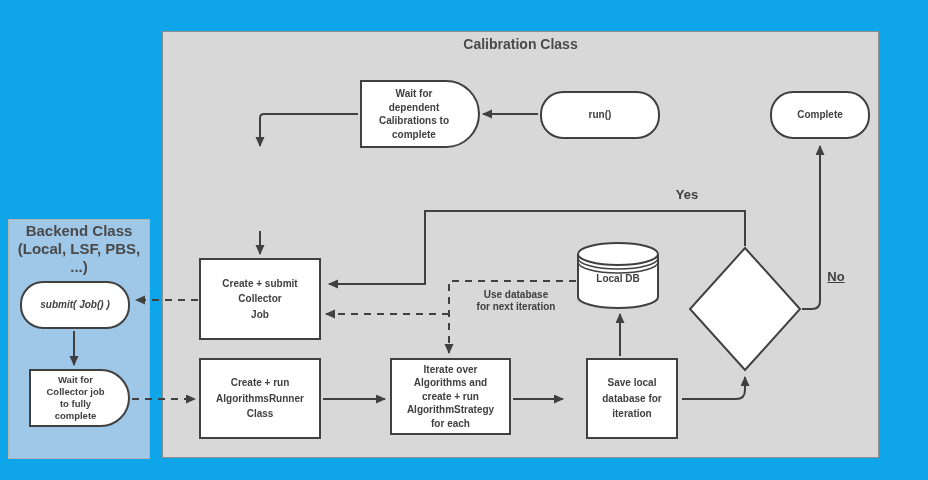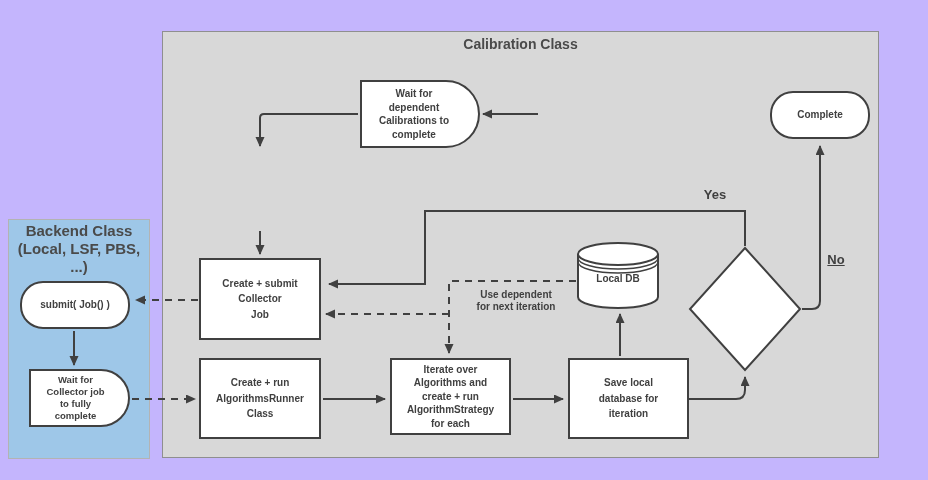--- a/index.html
+++ b/index.html
@@ -1,16 +1,16 @@
 <!DOCTYPE html>
 <html><head>
 <meta charset="utf-8">
 <style>
   html,body{margin:0;padding:0;background:#ffffff;}
-  .canvas{position:relative;width:928px;height:480px;background:#c4b5fd;overflow:hidden;
+  .canvas{position:relative;width:928px;height:480px;background:#0ea5e9;overflow:hidden;
           font-family:"Liberation Sans", sans-serif;}
   .container{position:absolute;box-sizing:border-box;}
   .container.cal{left:162px;top:31px;width:717px;height:427px;background:#d8d8d8;border:1px solid #8f8f8f;}
   .container.backend{left:8px;top:219px;width:142px;height:240px;background:#9ec7e8;border:1px solid #b3b3b3;}
   .container-title{width:100%;text-align:center;font-weight:700;color:#4a4a4a;white-space:pre-line;}
   .cal .container-title{padding-top:4px;font-size:14px;}
   .backend .container-title{padding-top:2px;font-size:15px;line-height:1.2;}
   svg.connectors{position:absolute;left:0;top:0;z-index:2;}
   .node{position:absolute;box-sizing:border-box;z-index:3;background:#ffffff;border:2px solid #404040;
         display:flex;align-items:center;justify-content:center;text-align:center;
@@ -63,20 +63,23 @@
     <g>
       <path d="M578,254 A40,11 0 0 1 658,254 L658,297 A40,11 0 0 1 578,297 Z" fill="#ffffff" stroke="#404040" stroke-width="2"></path>
       <path d="M578,254 A40,11 0 0 0 658,254" fill="none" stroke="#404040" stroke-width="2"></path>
       <path d="M578,258 A40,11 0 0 0 658,258" fill="none" stroke="#404040" stroke-width="1.5"></path>
       <path d="M578,262 A40,11 0 0 0 658,262" fill="none" stroke="#404040" stroke-width="1.5"></path>
     </g>
 
     <polygon points="745,248 800,309 745,370 690,309" fill="#ffffff" stroke="#404040" stroke-width="2"></polygon>
   </svg>
 
+  <div class="node stadium" style="left:540px;top:91px;width:120px;height:48px;">
+    <span class="lbl">run()</span>
+  </div>
 
   <div class="node stadium" style="left:770px;top:91px;width:100px;height:48px;">
     <span class="lbl">Complete</span>
   </div>
 
   <div class="node delay-r68" style="left:360px;top:80px;width:120px;height:68px;">
     <span class="lbl">Wait for
 dependent
 Calibrations to
 complete</span>
@@ -96,38 +99,38 @@
   </div>
 
   <div class="node" style="left:390px;top:358px;width:121px;height:77px;">
     <span class="lbl">Iterate over
 Algorithms and
 create + run
 AlgorithmStrategy
 for each</span>
   </div>
 
-  <div class="node lh3" style="left:568px;top:358px;width:121px;height:81px;">
+  <div class="node lh3" style="left:586px;top:358px;width:92px;height:81px;">
     <span class="lbl">Save local
 database for
 iteration</span>
   </div>
 
-  <div class="node stadium" style="left:20px;top:281px;width:110px;height:48px;">
+  <div class="node stadium" style="left:20px;top:281px;width:110px;height:48px;font-style:italic;">
     <span class="lbl">submit( Job() )</span>
   </div>
 
   <div class="node delay-r58" style="left:29px;top:369px;width:101px;height:58px;">
     <span class="lbl">Wait for
 Collector job
 to fully
 complete</span>
   </div>
 
   <div class="overlay-label small-label" style="left:578px;top:273px;width:80px;">Local DB</div>
 
 
-  <div class="overlay-label edge-label" style="left:697px;top:187px;width:36px;">Yes</div>
-  <div class="overlay-label edge-label" style="left:818px;top:252px;width:36px;text-decoration:underline;">No</div>
-  <div class="overlay-label small-label" style="left:458px;top:289px;width:116px;">Use dependent
+  <div class="overlay-label edge-label" style="left:669px;top:187px;width:36px;">Yes</div>
+  <div class="overlay-label edge-label" style="left:818px;top:269px;width:36px;text-decoration:underline;">No</div>
+  <div class="overlay-label small-label" style="left:458px;top:289px;width:116px;">Use database
 for next iteration</div>
 
 </div>
 
 </body></html>

